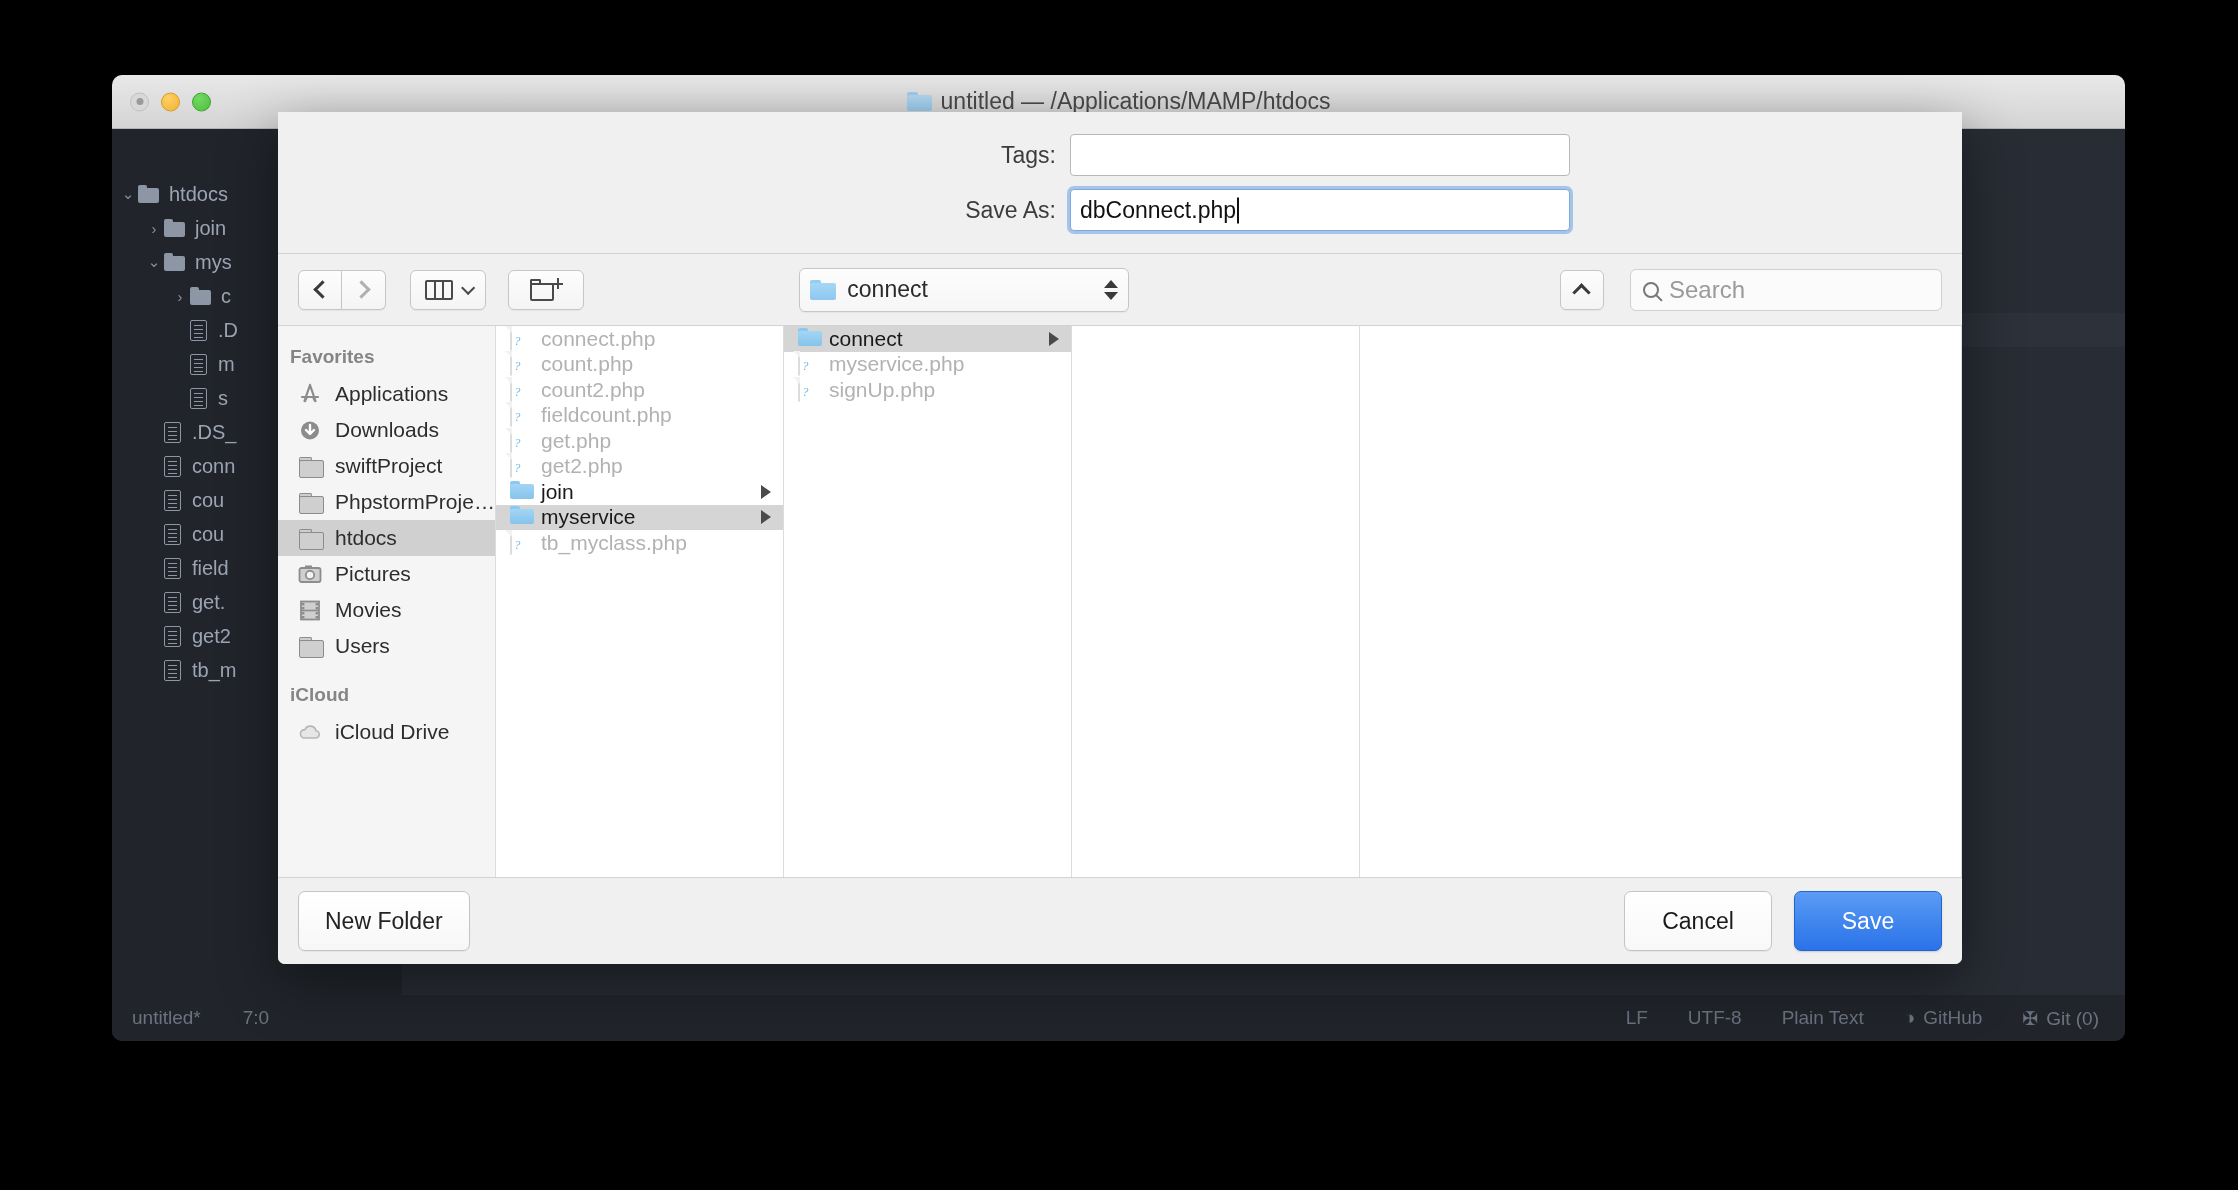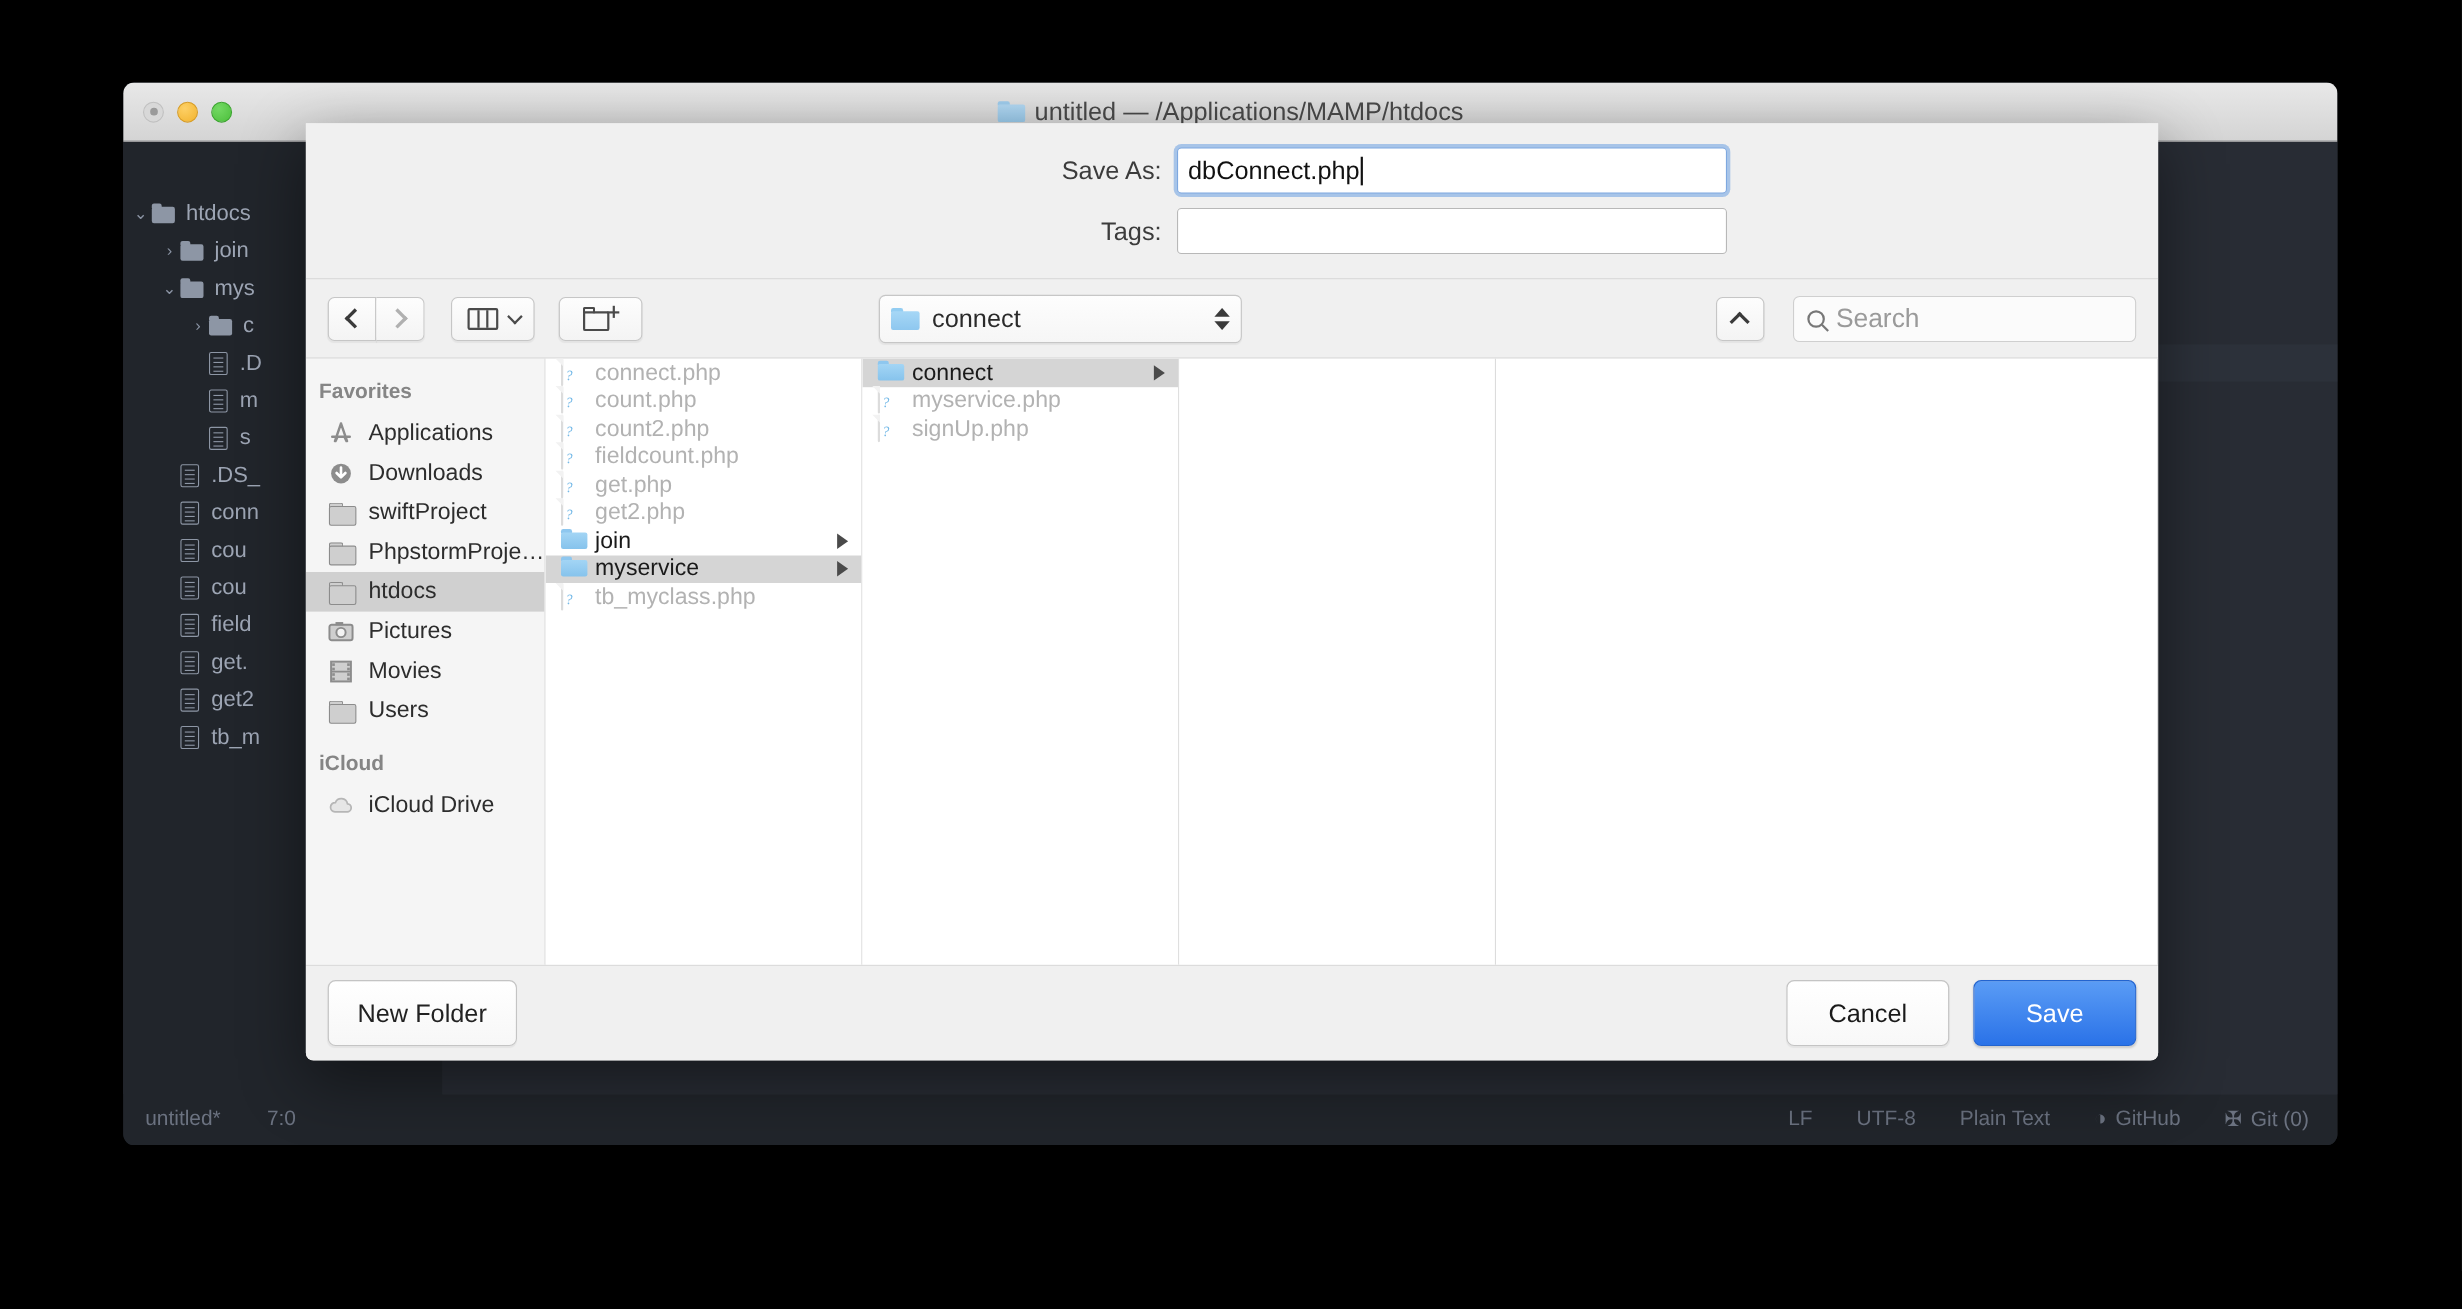--- a/index.html
+++ b/index.html
@@ -529,32 +529,32 @@
         <span class="git-icon">✠</span><span>Git (0)</span>
       </span>
     </div>
   </div>
 </div>
 
 <div id="save-sheet">
 
   <div id="sheet-header">
     <div class="field-row">
+      <div class="field-label">Tags:</div>
+      <input class="field-input" type="text" value="" style="">
+    </div>
+    <div class="field-row">
       <div class="field-label">Save As:</div>
       <div id="filename-wrap">
         <div class="field-input focused"></div>
         <div id="filename-display">
           <span>dbConnect.php</span>
             <span class="caret"></span>
         </div>
       </div>
-    </div>
-    <div class="field-row">
-      <div class="field-label">Tags:</div>
-      <input class="field-input" type="text" value="" style="">
     </div>
   </div>
 
   <div id="sheet-toolbar">
     <div class="nav-group">
       <div class="tb-btn">
         <span class="chev left"></span>
       </div>
       <div class="tb-btn">
         <span class="chev right"></span>

